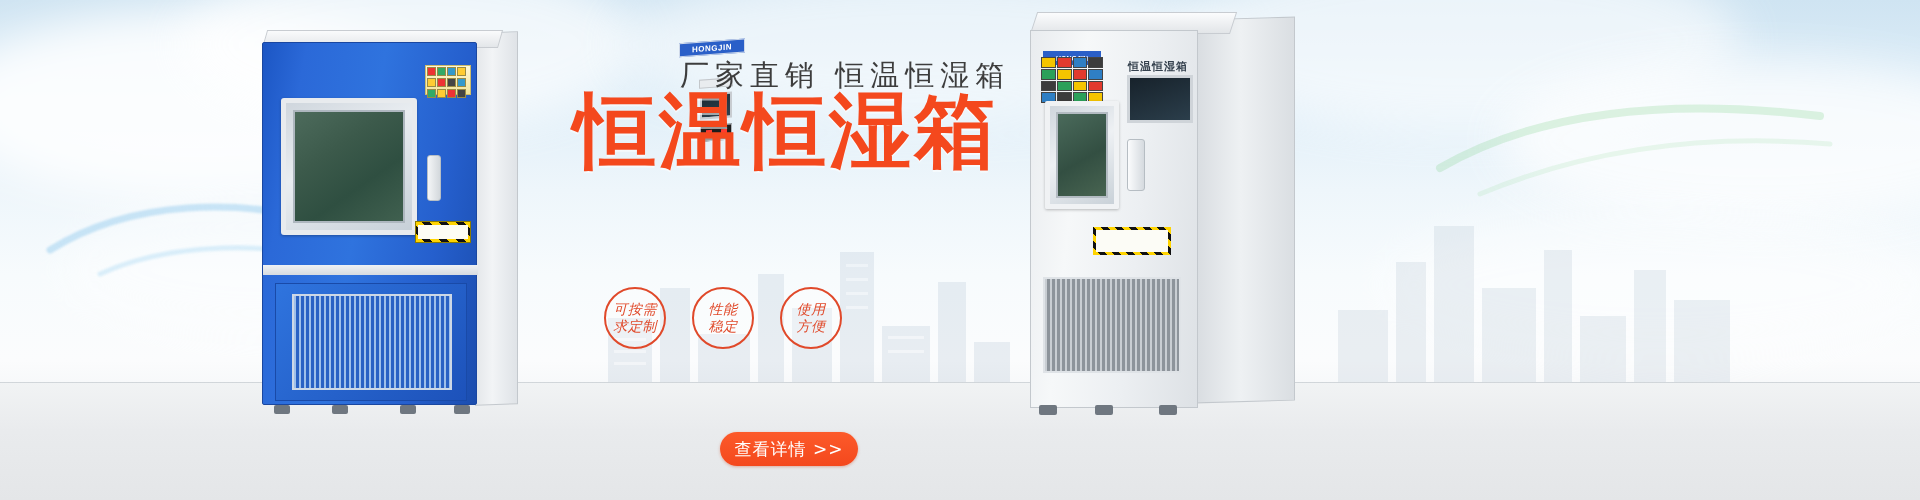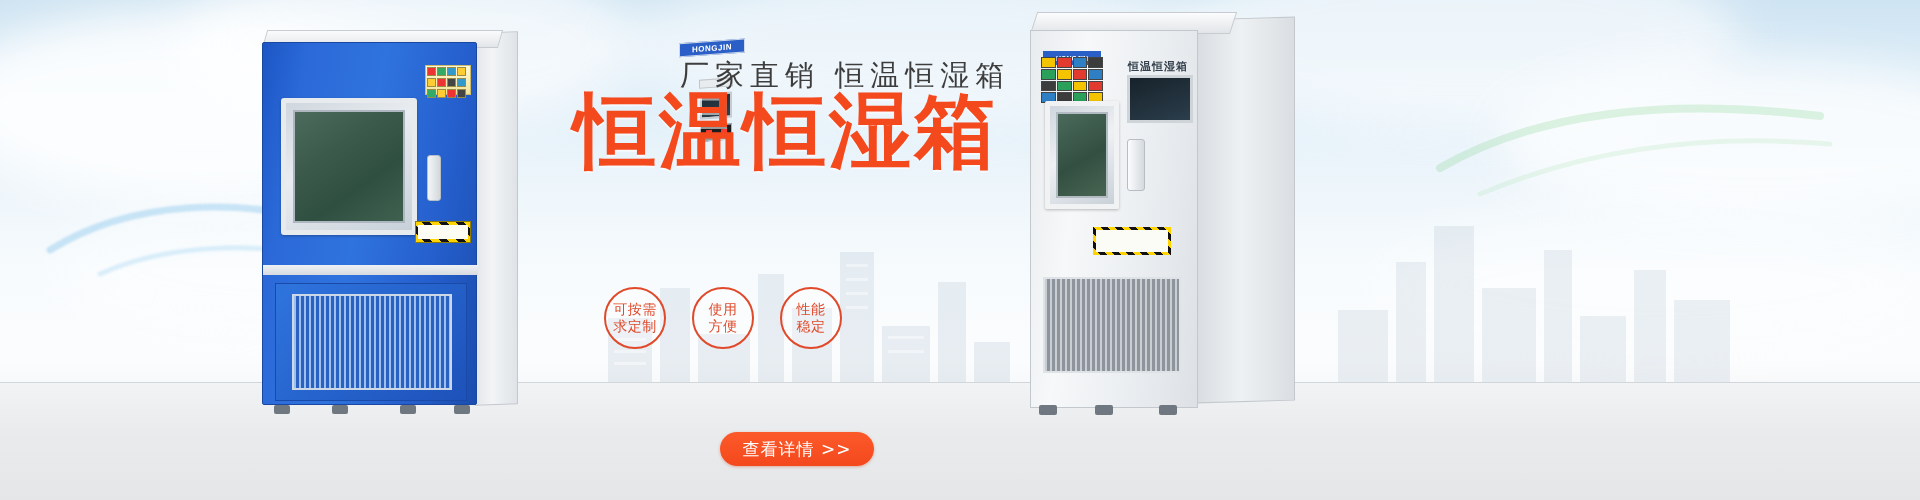--- a/index.html
+++ b/index.html
@@ -234,34 +234,34 @@
   .subbar{
     position:absolute; left:14px; top:195px;
     padding:7px 14px 8px;
     background:linear-gradient(90deg,#0f7ac8 0%,#2f93dd 55%,#7dc0ec 100%);
     color:#fff; font-size:21px; letter-spacing:1px; white-space:nowrap;
     font-family:"DejaVu Sans","Liberation Sans",sans-serif;
   }
 
   .badges{
     position:absolute; left:44px; top:287px;
-    display:flex; gap:26px;
+    display:flex; gap:26px;font-style:italic;
   }
   .badge{
     width:62px; height:62px; border-radius:50%;
     border:2px solid #e0492a;
     display:flex; flex-direction:column; align-items:center; justify-content:center;
     color:#e0492a; font-size:14px; line-height:1.25; letter-spacing:.5px;
     background:rgba(255,255,255,.25);
     font-family:"DejaVu Sans","Liberation Sans",sans-serif;
   }
 
   .cta{
     position:absolute; left:160px; top:432px;
-    width:154px; height:34px; border-radius:17px;
+    width:138px; height:34px; border-radius:17px;
     background:linear-gradient(180deg,#fc5a2a,#f4481d);
     color:#fff; font-size:17px; letter-spacing:1px;
     display:flex; align-items:center; justify-content:center;
     border:none; cursor:pointer;
     font-family:"DejaVu Sans","Liberation Sans",sans-serif;
     box-shadow:0 1px 3px rgba(200,60,20,.35);
   }
 </style>
 </head>
 <body>
@@ -429,25 +429,25 @@
 
     <div class="headline">恒温恒湿箱</div>
 
 
     <div class="badges">
       <div class="badge">
         <span>可按需</span>
         <span>求定制</span>
       </div>
       <div class="badge">
+        <span>性能</span>
+        <span>稳定</span>
+      </div>
+      <div class="badge">
         <span>使用</span>
         <span>方便</span>
       </div>
-      <div class="badge">
-        <span>性能</span>
-        <span>稳定</span>
-      </div>
     </div>
 
     <button class="cta">查看详情 &gt;&gt;</button>
   </div>
 
 </div>
 
 </body></html>

